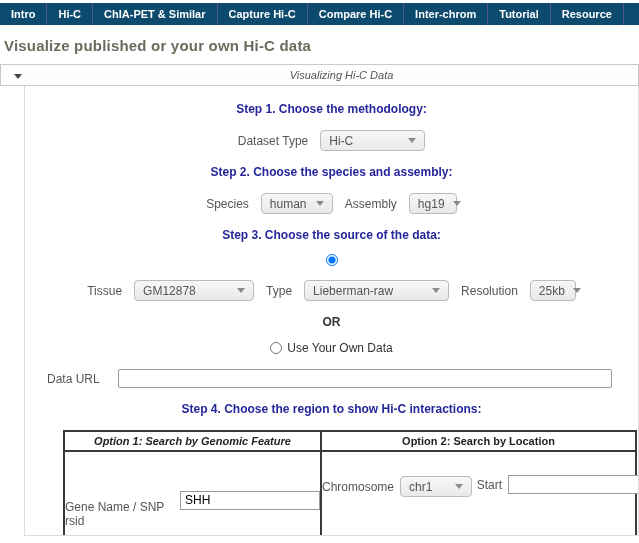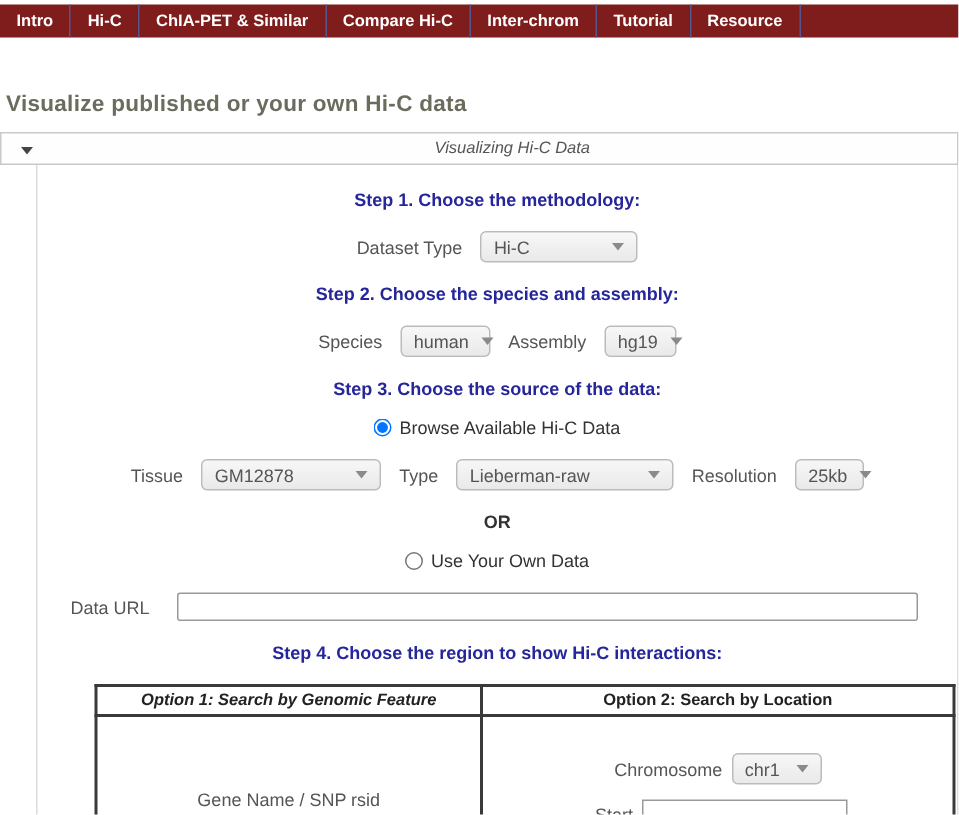--- a/index.html
+++ b/index.html
@@ -8,21 +8,21 @@
     background: #ffffff;
     font-family: "Liberation Sans", "DejaVu Sans", sans-serif;
     overflow: hidden;
     color: #333;
   }
 
   
   .topnav {
     margin-top: 3px;
     display: flex;
-    background: #7f1d1d;
+    background: #0c4a6e;
     height: 22px;
     align-items: stretch;
   }
   .topnav .tab {
     color: #ffffff;
     font-size: 11px;
     font-weight: bold;
     display: flex;
     align-items: center;
     padding: 0 11px;
@@ -30,21 +30,21 @@
     cursor: pointer;
     white-space: nowrap;
   }
   .topnav .filler { flex: 1; }
 
   
   .page-title {
     font-size: 15px;
     font-weight: bold;
     color: #6b6b5e;
-    margin: 36px 0 10px 4px;
+    margin: 12px 0 10px 4px;
     letter-spacing: 0.2px;
   }
 
   
   .accordion {
     position: relative;
     height: 22px;
     border: 1px solid #c9c9c9;
     background: #fefefe;
     display: flex;
@@ -109,21 +109,21 @@
     cursor: pointer;
     height: 21px;
   }
   .dd .arrow {
     width: 0; height: 0;
     border-left: 4px solid transparent;
     border-right: 4px solid transparent;
     border-top: 5px solid #8a8a8a;
   }
   .dd-w105 { width: 105px; }
-  .dd-w62  { width: 60px;  }
+  .dd-w62  { width: 72px;  }
   .dd-w48  { width: 48px;  }
   .dd-w120 { width: 120px; }
   .dd-w145 { width: 145px; }
   .dd-w46  { width: 46px;  }
 
   
   .radio-row {
     display: flex;
     justify-content: center;
     align-items: center;
@@ -179,21 +179,21 @@
     border: 2px solid #3a3a3a;
     vertical-align: top;
     height: 123px;
     padding-top: 10px;
   }
   .col-opt1 { width: 257px; font-style: italic; }
   .col-opt2 { width: 315px; }
 
   .cell-stack {
     display: flex;
-    flex-direction: column;
+    flex-direction: row;
     align-items: center;
   }
   .gene-label { font-size: 12px; color: #555; margin-top: 38px; margin-bottom: 10px; }
   .gene-input {
     width: 140px; height: 19px;
     border: 1px solid #999;
     font-size: 12px;
     padding: 0 4px;
   }
   .loc-row {
@@ -213,20 +213,21 @@
   }
   .loc-lbl-start { width: 30px; text-align: right; }
 </style>
 </head>
 <body>
 
 <div class="topnav">
   <div class="tab">Intro</div>
   <div class="tab">Hi-C</div>
   <div class="tab">ChIA-PET &amp; Similar</div>
+  <div class="tab">Capture Hi-C</div>
   <div class="tab">Compare Hi-C</div>
   <div class="tab">Inter-chrom</div>
   <div class="tab">Tutorial</div>
   <div class="tab">Resource</div>
   <div class="filler"></div>
 </div>
 
 <div class="page-title">Visualize published or your own Hi-C data</div>
 
 <div class="accordion">
@@ -255,21 +256,20 @@
     <span class="lbl">Assembly</span>
     <div class="dd dd-w48">
       <span>hg19</span>
       <span class="arrow"></span>
     </div>
   </div>
 
   <div class="step-heading">Step 3. Choose the source of the data:</div>
   <div class="radio-row">
     <input type="radio" name="datasource" checked="" style="">
-    <span>Browse Available Hi-C Data</span>
   </div>
   <div class="crow">
     <span class="lbl">Tissue</span>
     <div class="dd dd-w120">
       <span>GM12878</span>
       <span class="arrow"></span>
     </div>
     <span class="lbl">Type</span>
     <div class="dd dd-w145">
       <span>Lieberman-raw</span>

